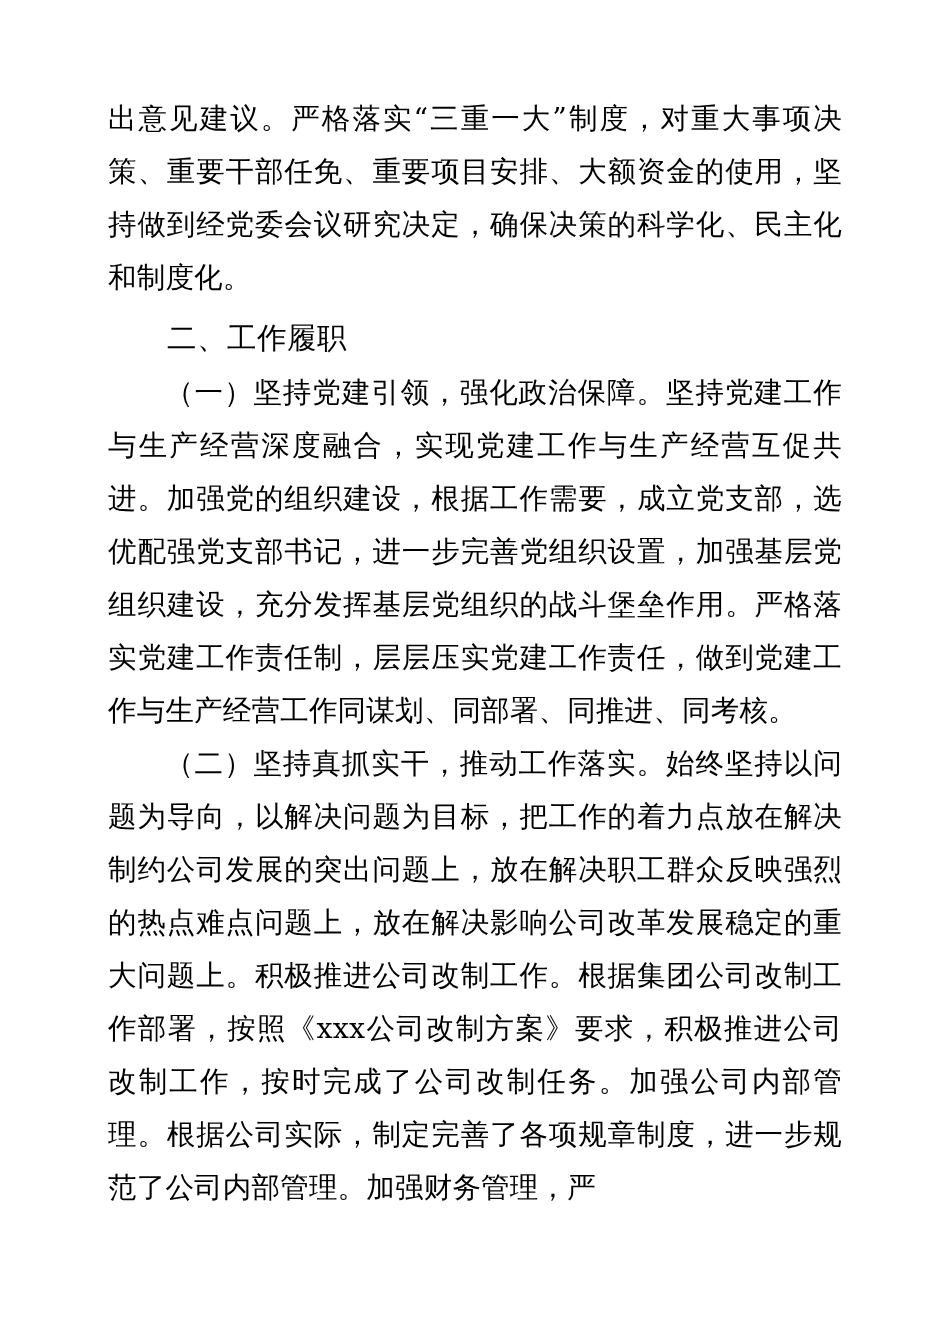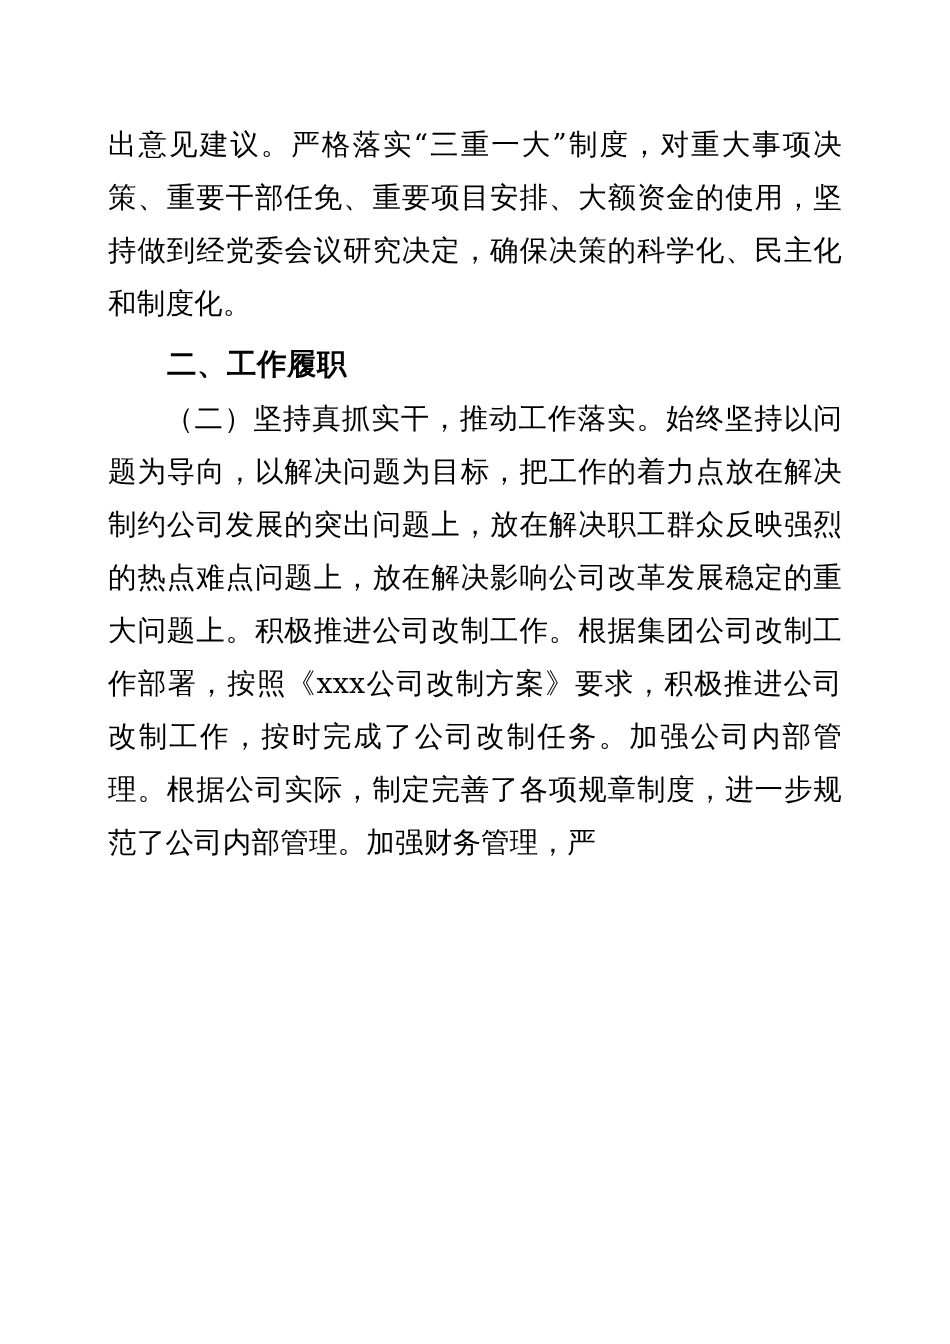--- a/index.html
+++ b/index.html
@@ -6,21 +6,21 @@
     margin: 0;
     padding: 0;
     background: #ffffff;
   }
   .page {
     position: relative;
     width: 950px;
     height: 1240px;
     background: #ffffff;
     box-sizing: border-box;
-    padding: 118px 108px 60px 108px;
+    padding: 92px 108px 60px 108px;
     font-family: "DejaVu Serif", "Liberation Serif", serif;
     color: #000000;
     overflow: hidden;
   }
   .doc-body {
     font-size: 28.5px;
     line-height: 53px;
     text-align: justify;
     text-justify: inter-ideograph;
     letter-spacing: 0.2px;
@@ -29,34 +29,35 @@
     margin: 0;
     text-indent: 2em;
   }
   p.para.continued {
     text-indent: 0;
   }
   h2.heading {
     margin: 6px 0 0 0;
     font-size: 29.5px;
     line-height: 56px;
-    font-weight: bold;
+    font-weight: normal;
     text-indent: 2em;
     font-family: "DejaVu Sans", "Liberation Sans", sans-serif;
     letter-spacing: 0.5px;
   }
 </style>
 </head>
 <body>
 
 <div class="page">
   <div class="doc-body">
 
     <p class="para continued">出意见建议。严格落实“三重一大”制度，对重大事项决策、重要干部任免、重要项目安排、大额资金的使用，坚持做到经党委会议研究决定，确保决策的科学化、民主化和制度化。</p>
 
     <h2 class="heading">二、工作履职</h2>
 
 
+    <p class="para">（一）坚持党建引领，强化政治保障。坚持党建工作与生产经营深度融合，实现党建工作与生产经营互促共进。加强党的组织建设，根据工作需要，成立党支部，选优配强党支部书记，进一步完善党组织设置，加强基层党组织建设，充分发挥基层党组织的战斗堡垒作用。严格落实党建工作责任制，层层压实党建工作责任，做到党建工作与生产经营工作同谋划、同部署、同推进、同考核。</p>
 
     <p class="para">（二）坚持真抓实干，推动工作落实。始终坚持以问题为导向，以解决问题为目标，把工作的着力点放在解决制约公司发展的突出问题上，放在解决职工群众反映强烈的热点难点问题上，放在解决影响公司改革发展稳定的重大问题上。积极推进公司改制工作。根据集团公司改制工作部署，按照《xxx公司改制方案》要求，积极推进公司改制工作，按时完成了公司改制任务。加强公司内部管理。根据公司实际，制定完善了各项规章制度，进一步规范了公司内部管理。加强财务管理，严</p>
 
   </div>
 </div>
 
 </body></html>

